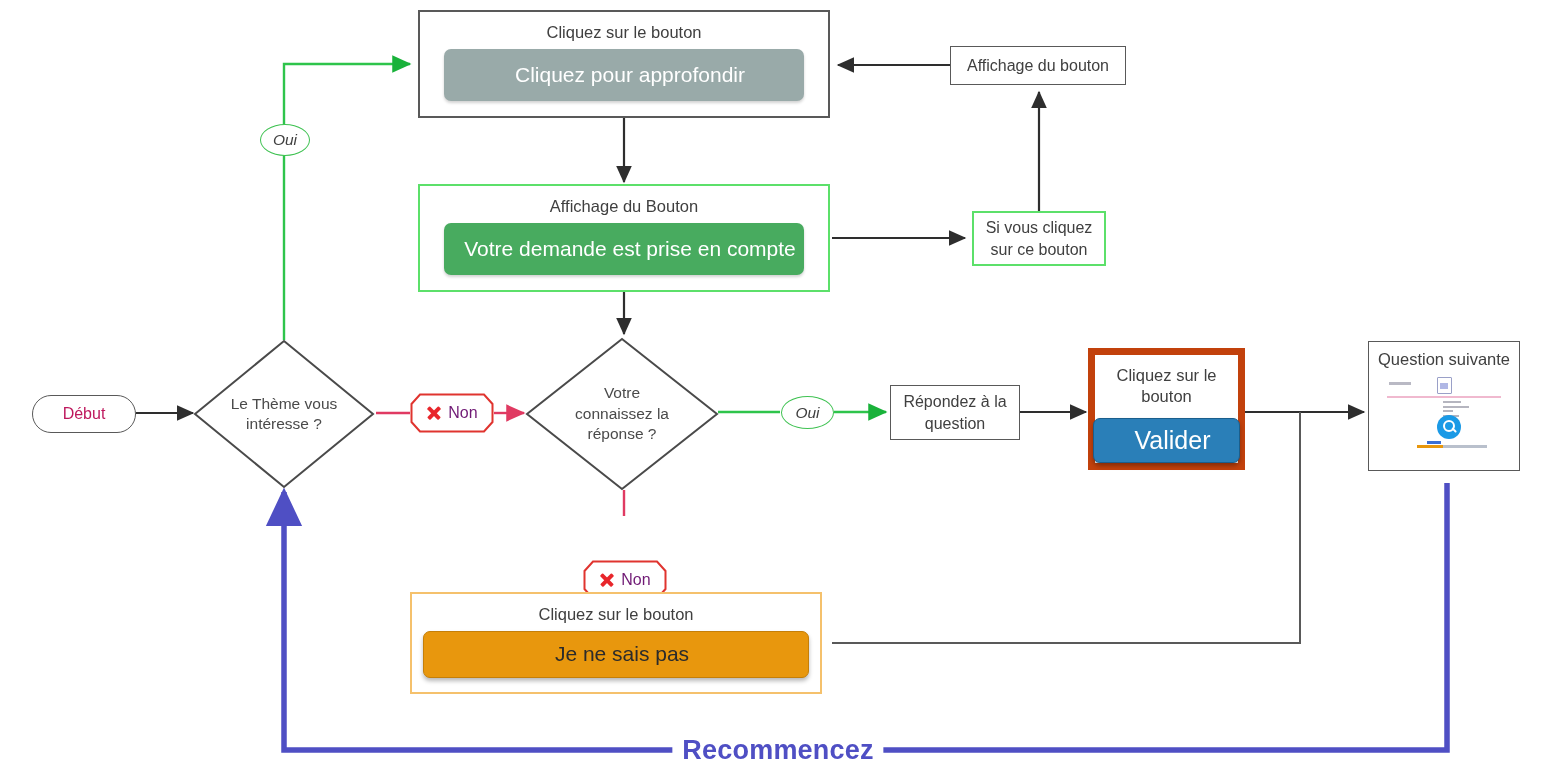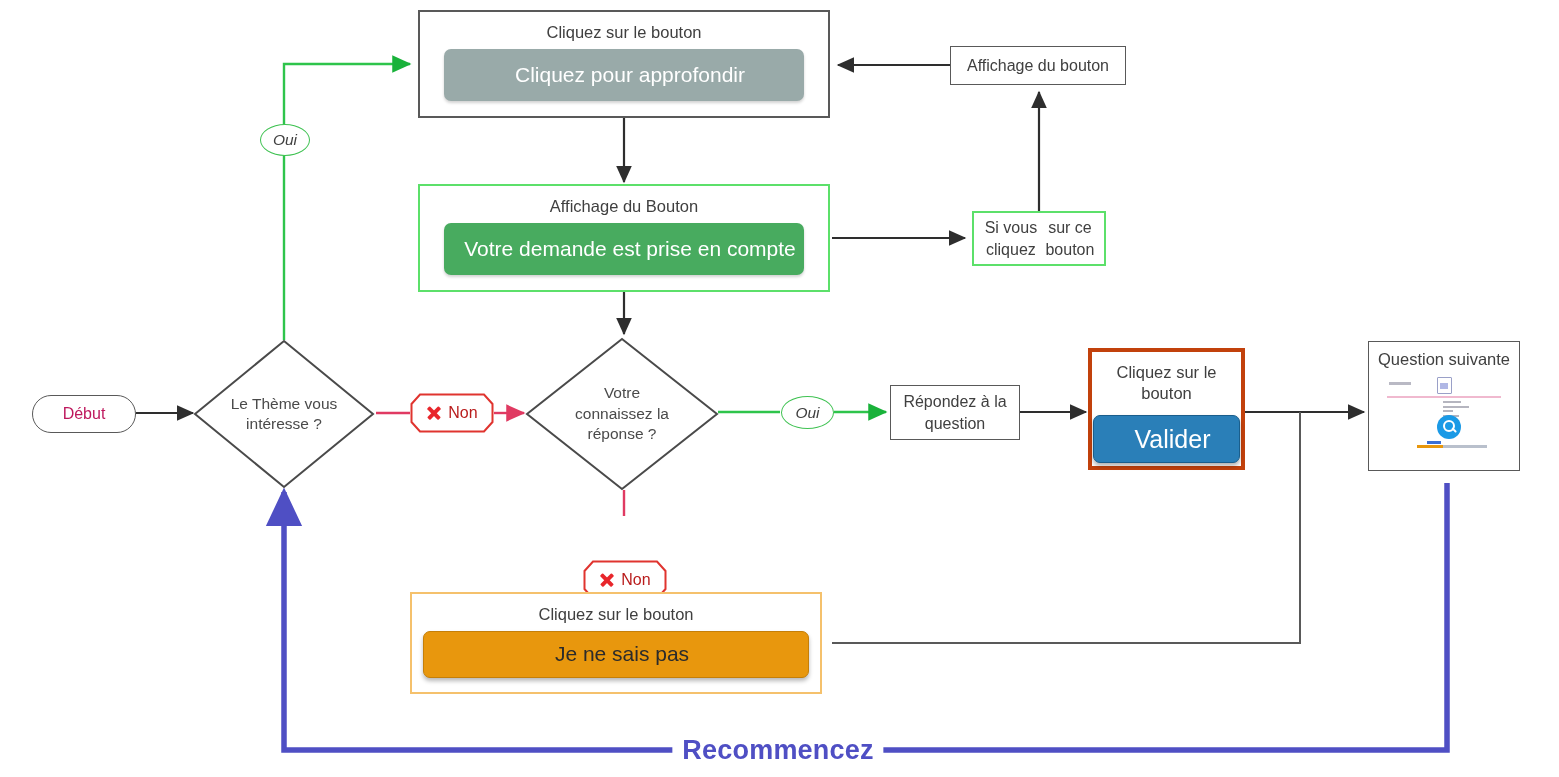--- a/index.html
+++ b/index.html
@@ -65,21 +65,21 @@
     text-align: center;
     color: #ffffff;
     border-radius: 7px;
     font-size: 21px;
     padding-left: 12px;
   }
 
   
   .panel-gray   { border: 2px solid #595959; }
   .panel-green  { border: 2px solid #5ce06a; }
-  .panel-blue   { border: 4px solid #c2410c; }
+  .panel-blue   { border: 7px solid #c2410c; }
   .panel-orange { border: 2px solid #f5c16c; }
 
   .btn-gray {
     background: #99aaa9;
     box-shadow: 0 2px 3px rgba(0,0,0,.18);
   }
   .btn-green {
     background: #48ab5f;
     box-shadow: 0 2px 3px rgba(0,0,0,.18);
   }
@@ -142,21 +142,21 @@
     font-style: italic;
   }
 
   
   .non {
     display: flex;
     align-items: center;
     justify-content: center;
     gap: 6px;
     background: #ffffff;
-    color: #b91c1c;
+    color: #701a75;
     font-size: 16px;
     position: relative;
   }
   .non svg.oct {
     position: absolute;
     left: 0;
     top: 0;
   }
   .non .non-inner {
     position: relative;
@@ -382,21 +382,21 @@
     <span>Affichage du bouton</span>
   </div>
 
   <div class="node panel panel-green" style="left:418px; top:184px; width:412px; height:108px;">
     <div class="panel-title">Affichage du Bouton</div>
     <div class="panel-btn btn-green" style="width:348px; height:52px; margin-top:6px;">
       <span>Votre demande est prise en compte</span>
     </div>
   </div>
 
-  <div class="node plain-box" style="left:972px; top:211px; width:134px; height:55px; border-color:#5ce06a; border-width:2px; ">
+  <div class="node plain-box" style="left:972px; top:211px; width:134px; height:55px; border-color:#5ce06a; border-width:2px; flex-direction:column;">
     <span>Si vous cliquez</span>
     <span>sur ce bouton</span>
   </div>
 
   <div class="node diamond" style="left:192px; top:338px; width:184px; height:152px;">
     <svg width="184" height="152">
       <polygon points="92,3 181,76 92,149 3,76" fill="#ffffff" stroke="#4a4a4a" stroke-width="2"></polygon>
     </svg>
     <div class="dlabel">
       <span>Le Thème vous</span><br>

